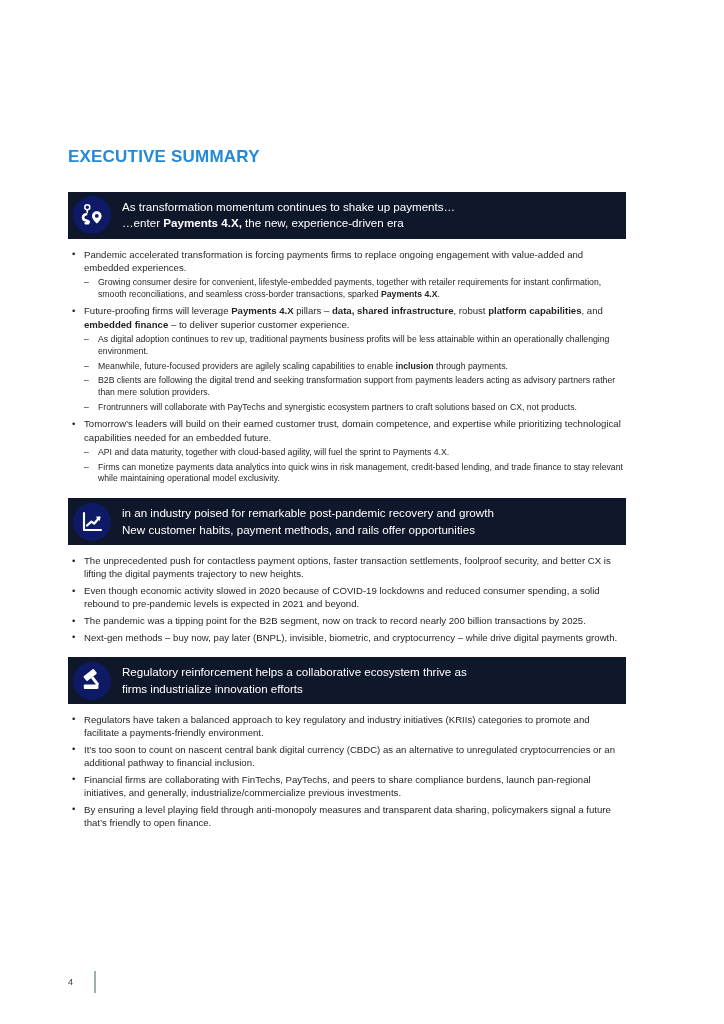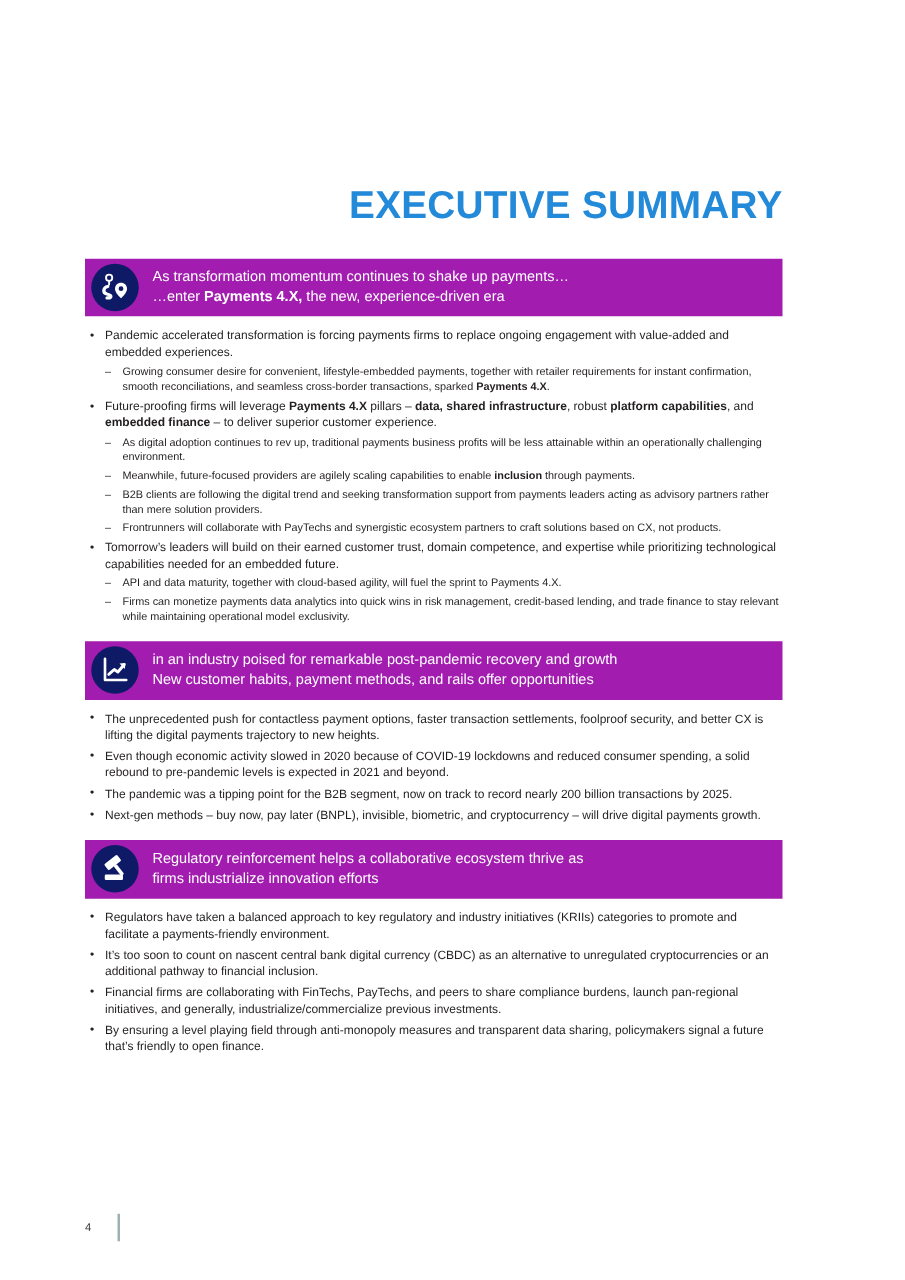--- a/index.html
+++ b/index.html
@@ -26,34 +26,33 @@
 
   .content {
     position: absolute;
     left: 68px;
     top: 148px;
     width: 558px;
   }
 
   
   .page-title {
-    font-size: 31px;
+    font-size: 17px;
     font-weight: bold;
     color: #2389d9;
     letter-spacing: 0.2px;
     line-height: 1.05;
     margin: 0 0 26px 0;
     white-space: nowrap;
-    text-align: right;
   }
 
   
   .banner {
     position: relative;
-    background: #a21caf;
+    background: #0f172a;
     width: 558px;
     min-height: 45px;
     box-sizing: border-box;
     padding: 7px 10px 7px 54px;
     display: flex;
     align-items: center;
     margin-bottom: 9px;
   }
   .banner-icon {
     position: absolute;
@@ -199,21 +198,21 @@
             <div class="banner-text">
               <div>in an industry poised for remarkable post-pandemic recovery and growth</div>
               <div>New customer habits,  payment methods, and rails offer opportunities</div>
             </div>
           </div>
           <div class="section-body">
             <ul class="bullets">
               <li>The unprecedented push for contactless payment options, faster transaction settlements, foolproof security, and better CX is lifting the digital payments trajectory to new heights.</li>
               <li>Even though economic activity slowed in 2020 because of COVID-19 lockdowns and reduced consumer spending, a solid rebound to pre-pandemic levels is expected in 2021 and beyond.</li>
               <li>The pandemic was a tipping point for the B2B segment, now on track to record nearly 200 billion transactions by 2025.</li>
-              <li>Next-gen methods – buy now, pay later (BNPL), invisible, biometric, and cryptocurrency – will drive digital payments growth.</li>
+              <li>Next-gen methods – buy now, pay later (BNPL), invisible, biometric, and cryptocurrency – while drive digital payments growth.</li>
             </ul>
           </div>
         </div>
         <div class="section">
           <div class="banner">
             <span class="banner-icon">
               <svg width="25" height="25" viewBox="0 0 25 25">
                 <g transform="rotate(-38 12.5 10)">
                   <rect x="6.0" y="3.2" width="13.0" height="6.0" rx="1.0" fill="#ffffff"></rect>
                   <rect x="11.2" y="9.0" width="2.9" height="10.0" rx="0.8" fill="#ffffff"></rect>

